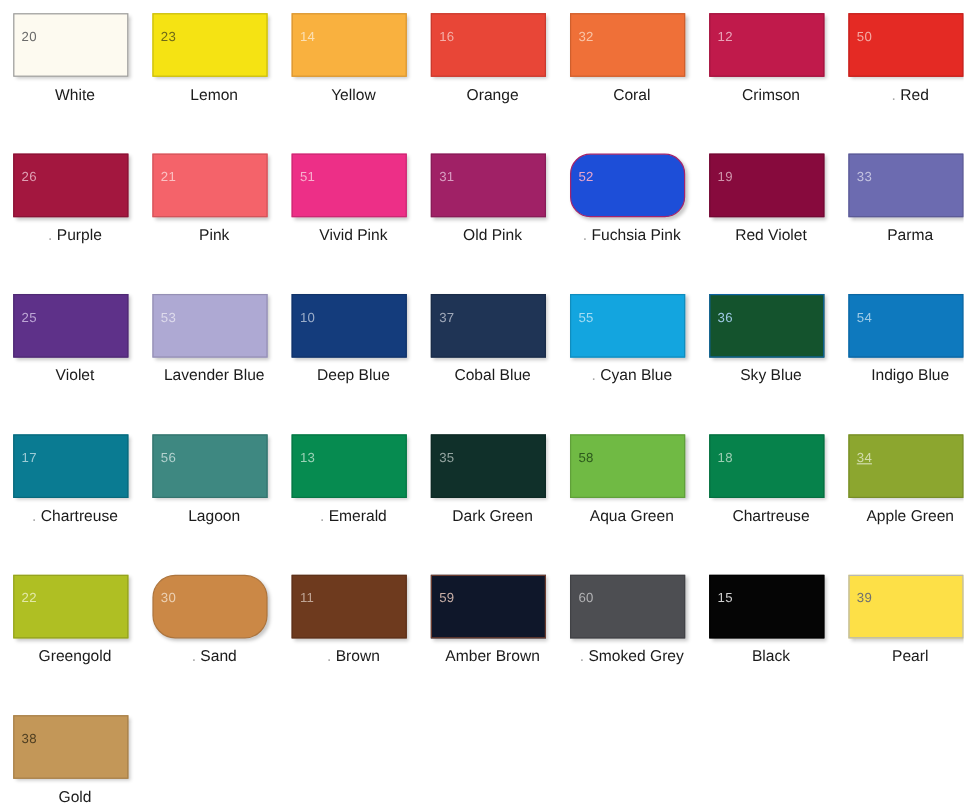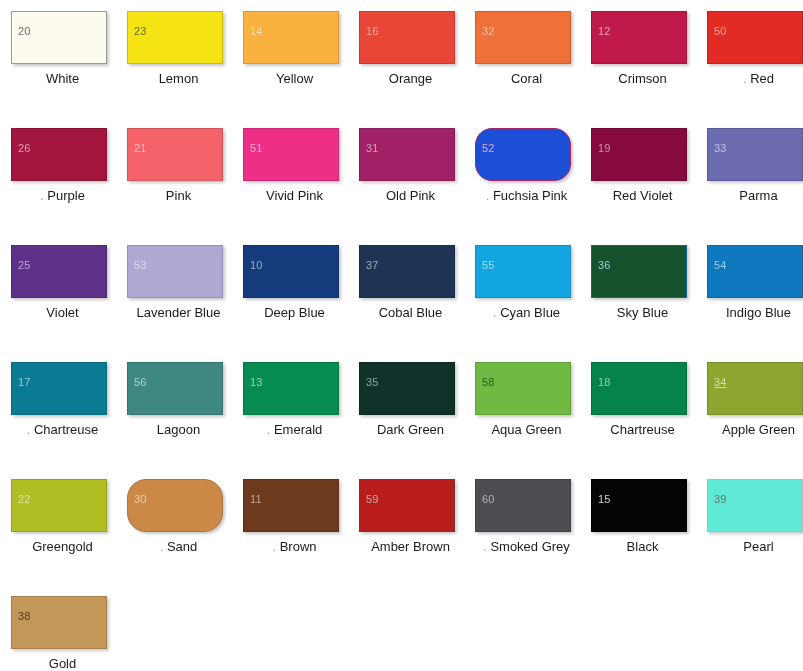--- a/index.html
+++ b/index.html
@@ -252,39 +252,39 @@
       </div>
       <div class="swatch-label"><span class="label-dot">.</span> <span>Sand</span></div>
     </div>
     <div class="swatch-cell">
       <div class="swatch-box" style="background-color: rgb(110, 58, 30); border-color: rgb(93, 49, 25);">
         <span class="swatch-id" style="color: rgb(192, 165, 149);">11</span>
       </div>
       <div class="swatch-label"><span class="label-dot">.</span> <span>Brown</span></div>
     </div>
     <div class="swatch-cell">
-      <div class="swatch-box" style="background-color: #b91c1c; border-color: rgb(107, 60, 47);">
+      <div class="swatch-box" style="background-color: #0f172a; border-color: rgb(107, 60, 47);">
         <span class="swatch-id" style="color: rgb(200, 175, 167);">59</span>
       </div>
       <div class="swatch-label"><span>Amber Brown</span></div>
     </div>
     <div class="swatch-cell">
       <div class="swatch-box" style="background-color: rgb(77, 78, 82); border-color: rgb(65, 66, 70);">
         <span class="swatch-id" style="color: rgb(178, 178, 180);">60</span>
       </div>
       <div class="swatch-label"><span class="label-dot">.</span> <span>Smoked Grey</span></div>
     </div>
     <div class="swatch-cell">
       <div class="swatch-box" style="background-color: rgb(5, 5, 5); border-color: rgb(0, 0, 0);">
         <span class="swatch-id" style="color: rgb(207, 207, 207);">15</span>
       </div>
       <div class="swatch-label"><span>Black</span></div>
     </div>
     <div class="swatch-cell">
-      <div class="swatch-box" style="background-color: #5eead4; border-color: rgb(183, 184, 184);">
+      <div class="swatch-box" style="background-color: #fde047; border-color: rgb(183, 184, 184);">
         <span class="swatch-id" style="color: rgb(111, 112, 112);">39</span>
       </div>
       <div class="swatch-label"><span>Pearl</span></div>
     </div>
     <div class="swatch-cell">
       <div class="swatch-box" style="background-color: rgb(195, 151, 88); border-color: rgb(167, 129, 75);">
         <span class="swatch-id" style="color: rgb(79, 63, 34);">38</span>
       </div>
       <div class="swatch-label"><span>Gold</span></div>
     </div>

